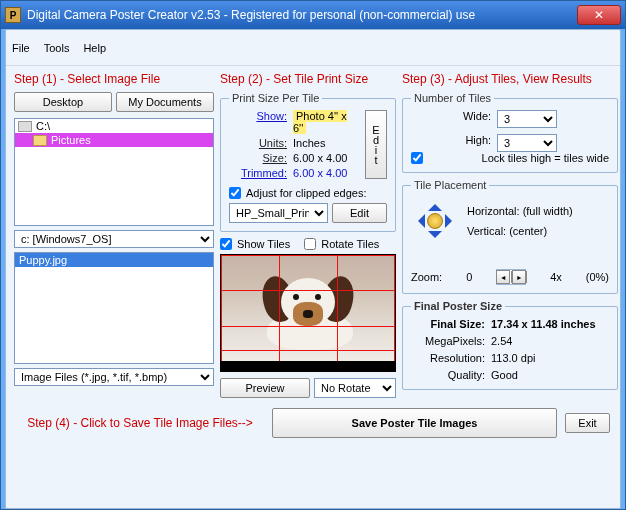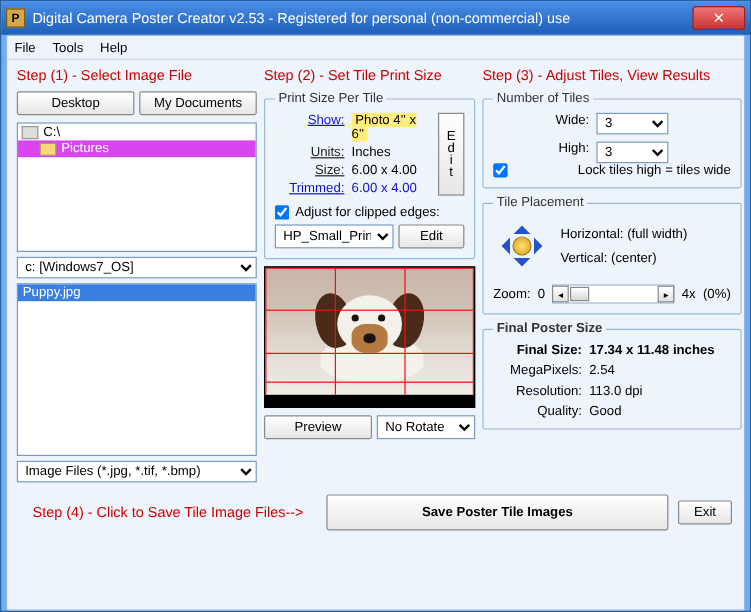--- a/index.html
+++ b/index.html
@@ -2,33 +2,33 @@
 <html><head>
 <meta charset="utf-8">
 <style>
 *{box-sizing:border-box;margin:0;padding:0;font-family:"Segoe UI",Tahoma,sans-serif;font-size:11px}
 body{background:#6badf6;width:626px;height:510px;overflow:hidden;border:1px solid #2a5f9e}
 .titlebar{height:28px;background:linear-gradient(#4a8ee8,#1e5fb8);display:flex;align-items:center;padding:0 4px;color:#fff}
 .titlebar .icon{width:16px;height:16px;background:#d4a84a;border:1px solid #7a5b1a;margin-right:6px;display:flex;align-items:center;justify-content:center;color:#000;font-weight:bold;font-size:10px}
 .titlebar .title{flex:1;font-size:12px}
 .closebtn{width:44px;height:20px;background:linear-gradient(#e77,#c33);border:1px solid #922;border-radius:3px;color:#fff;display:flex;align-items:center;justify-content:center;font-size:12px}
 .client{background:#eef4fb;height:480px;border:1px solid #9cb8d8;margin:0 4px 4px;border-radius:2px}
-.menubar{height:20px;display:flex;align-items:center;padding:2px 6px;gap:14px;border-bottom:1px solid #d0d8e4}
+.menubar{height:36px;display:flex;align-items:center;padding:2px 6px;gap:14px;border-bottom:1px solid #d0d8e4}
 .menubar span{color:#000}
 .main{display:grid;grid-template-columns:200px 176px 216px;gap:6px;padding:6px 8px}
 .stephdr{color:#c00;font-size:12px;margin-bottom:6px}
 .btn{background:linear-gradient(#fff,#e6e6e6);border:1px solid #888;border-radius:2px;padding:3px 6px;text-align:center;cursor:pointer}
 .row{display:flex;gap:4px}
 .filetree{border:1px solid #7a99bf;background:#fff;height:108px;margin-top:6px}
 .ft-row{display:flex;align-items:center;padding:1px 3px;gap:4px}
 .ft-row.sel{background:#d946ef;color:#fff}
 .foldericon{width:14px;height:11px;background:#f6d77a;border:1px solid #b89a46;border-radius:1px}
 .driveicon{width:14px;height:11px;background:#ddd;border:1px solid #999}
 select.combo{width:100%;border:1px solid #7a99bf;background:#fff;padding:1px 2px;margin-top:4px}
-.filelist{border:1px solid #7a99bf;background:#fff;height:144px;margin-top:4px}
+.filelist{border:1px solid #7a99bf;background:#fff;height:112px;margin-top:4px}
 .filelist .item{background:#3a7ee0;color:#fff;padding:1px 4px}
 fieldset{border:1px solid #9cb8d8;border-radius:2px;padding:6px 8px 8px;margin-bottom:6px}
 legend{padding:0 3px;color:#333}
 .tbl{display:grid;grid-template-columns:58px auto;row-gap:3px;font-size:11px}
 .tbl .lab{text-align:right;color:#222;text-decoration:underline}
 .tbl .lab.link{color:#11c;cursor:pointer}
 .tbl .val{padding-left:6px}
 .yellow{background:#ffef7a;padding:0 3px}
 .editbtn{border:1px solid #888;background:linear-gradient(#fff,#e6e6e6);width:22px;display:flex;flex-direction:column;align-items:center;justify-content:center;line-height:10px;font-size:11px;padding:4px 0}
 .printrow{display:flex;gap:6px;align-items:stretch}
@@ -133,20 +133,30 @@
         </div>
         <div class="chk" style="margin-top:8px">
             <input type="checkbox" checked="" style="">
             <span>Adjust for clipped edges:</span>
           </div>
         <div class="row" style="margin-top:4px">
           <select class="combo" style="flex:1;margin:0"><option>HP_Small_Printer</option></select>
           <div class="btn" style="width:55px">Edit</div>
         </div>
       </fieldset>
+      <div class="row" style="gap:14px">
+        <label class="chk">
+            <input type="checkbox" checked="" style="">
+            <span>Show Tiles</span>
+          </label>
+        <label class="chk">
+            <input type="checkbox" style="">
+            <span>Rotate Tiles</span>
+          </label>
+      </div>
       <div class="preview">
         <div class="dogimg">
           <div class="dog">
             <div class="body"></div>
             <div class="ear l"></div>
               <div class="ear r"></div>
             <div class="head"></div>
             <div class="snout"></div>
               <div class="nose"></div>
             <div class="eye l"></div>
@@ -193,21 +203,21 @@
             <div class="a dn"></div>
             <div class="a lf"></div>
             <div class="a rt"></div>
             <div class="c"></div>
           </div>
           <div class="small" style="flex:1">
             <div><span>Horizontal:</span> <span>(full width)</span></div>
             <div style="margin-top:8px"><span>Vertical:</span> <span>(center)</span></div>
           </div>
         </div>
-        <div style="display:flex;align-items:center;gap:6px;margin-top:8px">
+        <div style="display:flex;align-items:center;gap:24px;margin-top:24px">
           <span>Zoom:</span>
           <span>0</span>
           <div class="zoomtrack">
             <div class="ar" style="left:-1px">◂</div>
             <div class="thumb" style="left:14px"></div>
             <div class="ar" style="right:-1px">▸</div>
           </div>
           <span>4x</span>
           <span>(0%)</span>
         </div>

